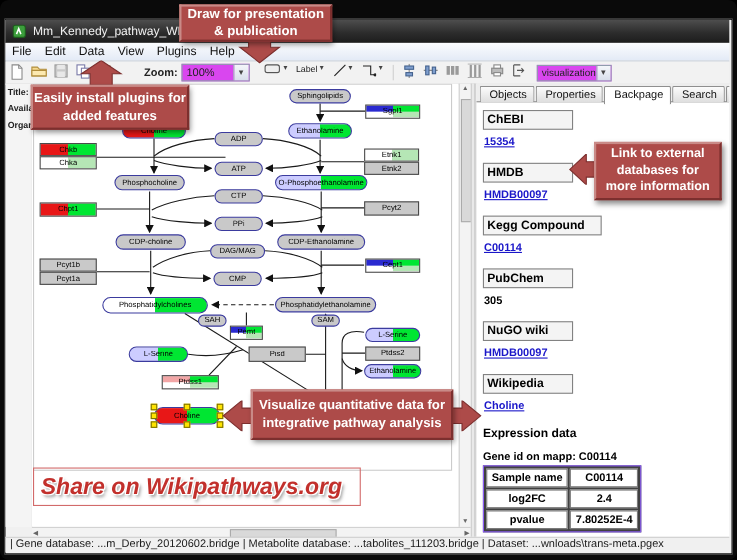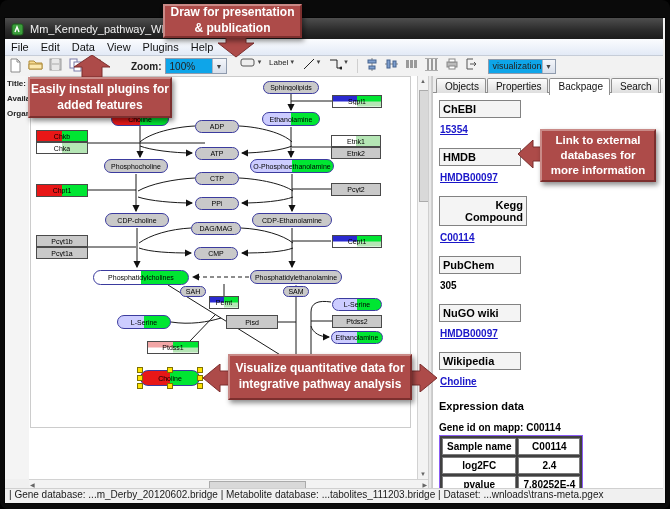--- a/index.html
+++ b/index.html
@@ -13,21 +13,21 @@
   .title-text{color:#f2f2f2;font-size:11px;margin-left:6px;white-space:nowrap;}
   .app-icon{width:13px;height:13px;margin-left:6px;display:inline-block;}
   .menubar{position:absolute;left:5px;top:39px;width:658px;height:16px;
            background:linear-gradient(#fbfcfe,#e3eaf6);border-bottom:1px solid #c6cdd8;
            display:flex;align-items:center;font-size:11px;color:#111;}
   .menu-item{padding:0 6px;height:16px;line-height:16px;}
   .toolbar{position:absolute;left:5px;top:56px;width:658px;height:20px;background:#f2f2f2;
            border-bottom:1px solid #c9c9c9;display:flex;align-items:center;font-size:10px;color:#222;}
   .tbtn{width:18px;height:16px;display:flex;justify-content:center;margin:0 1px;}
   .tsep{width:1px;height:14px;background:#cfcfcf;margin:0 4px;}
-  .combo{background:#0ea5e9;border:1px solid #8f9bad;height:14px;display:flex;align-items:center;
+  .combo{background:#d946ef;border:1px solid #8f9bad;height:14px;display:flex;align-items:center;
          font-size:10px;padding-left:4px;position:relative;}
   .combo .arrowbox{margin-left:auto;width:13px;height:100%;background:linear-gradient(#f4f6fa,#d8dfeb);
          border-left:1px solid #aab4c4;display:flex;align-items:center;justify-content:center;
          font-size:7px;color:#444;}
   .drop{font-size:7px;color:#444;margin-left:2px;}
   
   .side-strip{position:absolute;left:5px;top:76px;width:24px;height:403px;background:#f4f4f4;
               border-right:1px solid #bdbdbd;overflow:hidden;font-size:8px;font-weight:bold;color:#222;}
   .side-strip div{white-space:nowrap;margin:3px 0 6px 2px;}
   .canvas{position:absolute;left:29px;top:76px;width:388px;height:403px;background:#fff;overflow:hidden;}
@@ -56,21 +56,21 @@
                border-left:1px solid #c9c9c9;box-sizing:border-box;overflow:hidden;}
   .tabsbar{position:absolute;left:0;top:0;width:100%;height:17px;background:#ededed;
            border-bottom:1px solid #8f8f8f;padding-left:3px;box-sizing:border-box;white-space:nowrap;}
   .tab{display:inline-block;font-size:10px;color:#111;padding:2px 6px 1px 8px;margin-right:1px;margin-top:1px;
        border:1px solid #8f8f8f;border-bottom:none;border-radius:2px 2px 0 0;
        background:linear-gradient(#fcfcfc,#dedede);}
   .tab.active{background:#fff;padding-bottom:3px;position:relative;z-index:2;}
   .backpage{position:absolute;left:0;top:17px;width:100%;bottom:0;padding:7px 0 4px 6px;box-sizing:border-box;}
   .bp-header{width:82px;border:1px solid #828282;background:#f4f4f4;font-size:11px;font-weight:bold;
              color:#000;padding:2px 3px;box-sizing:border-box;margin-bottom:6px;}
-  .bp-header.wide{width:88px;text-align:right;}
+  .bp-header.wide{width:108px;}
   .bp-value{font-size:10px;font-weight:bold;margin:0 0 13px 1px;}
   .bp-value.link{color:var(--link-blue);text-decoration:underline;cursor:pointer;}
   .bp-expr{font-size:11px;font-weight:bold;margin:3px 0 10px 0;}
   .bp-geneid{font-size:10px;font-weight:bold;margin:6px 0 2px 0;}
   table.expr{border-collapse:separate;border-spacing:2px;border:1px solid #8b5cf6;background:#404040;margin-left:0px;}
   table.expr td{border:1px solid #7a7a7a;background:#fff;font-size:10px;font-weight:bold;text-align:center;
                 padding:1px 4px;height:13px;}
   td.c1{min-width:58px;} td.c2{min-width:46px;}
   
   .statusbar{position:absolute;left:5px;top:488px;width:658px;height:13px;background:#f0f0f0;
@@ -386,20 +386,23 @@
         </div>
         <div class="handle" style="left: 108px; top: 291px;"></div>
         <div class="handle" style="left: 138px; top: 291px;"></div>
         <div class="handle" style="left: 168px; top: 291px;"></div>
         <div class="handle" style="left: 108px; top: 299px;"></div>
         <div class="handle" style="left: 168px; top: 299px;"></div>
         <div class="handle" style="left: 108px; top: 307px;"></div>
         <div class="handle" style="left: 138px; top: 307px;"></div>
         <div class="handle" style="left: 168px; top: 307px;"></div>
       </div>
+    <div class="share-box">
+      <span class="share-text">Share on Wikipathways.org</span>
+    </div>
   </div>
 
   <div class="vscroll">
     <span class="sarrow" style="left:2px;top:1px;">▲</span>
     <div class="vthumb"></div>
     <span class="sarrow" style="left:2px;bottom:1px;">▼</span>
   </div>
   <div class="hscroll">
     <span class="sarrow" style="left:1px;top:1px;">◀</span>
     <div class="hthumb"></div>

